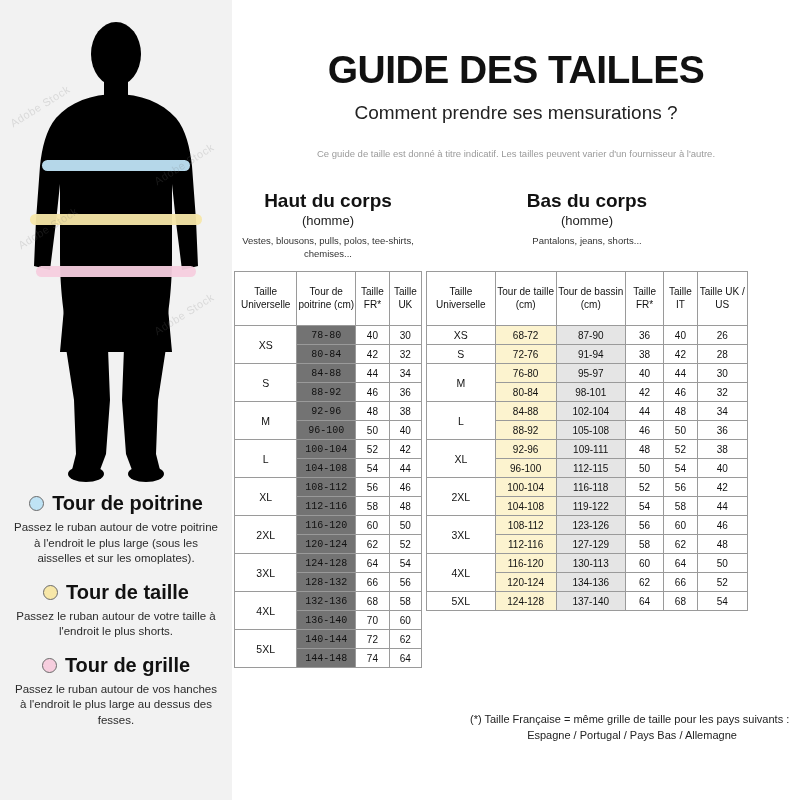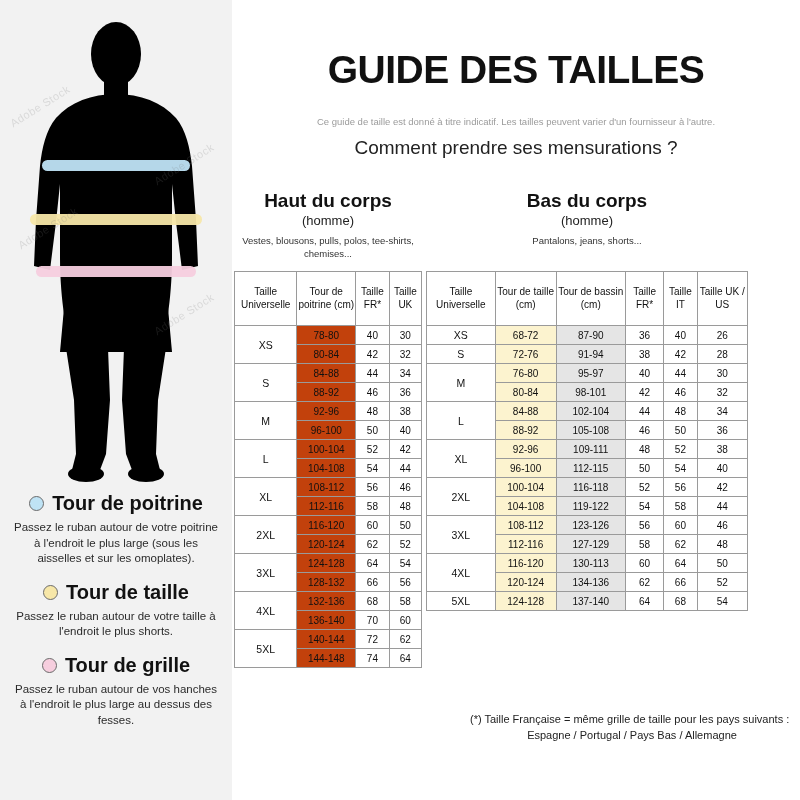--- a/index.html
+++ b/index.html
@@ -139,21 +139,21 @@
     background: #fff;
   }
   thead th {
     height: 54px;
     font-size: 10px;
     line-height: 1.25;
     padding: 2px 1px;
     vertical-align: middle;
   }
   td.size { font-size: 10.5px; }
-  .c-blue { background: #c2410c; }
+  .c-blue { background: #737373; font-family: Liberation Mono, monospace; }
   .c-yellow { background: #fcf3cf; }
   .c-pink { background: #e5e5e5; }
 
   #footnote {
     position: absolute;
     left: 470px; top: 712px;
     width: 324px;
     font-size: 11px;
     color: #222;
     line-height: 1.45;
@@ -233,22 +233,22 @@
         <span class="legend-title">Tour de grille</span>
       </div>
       <div class="legend-text">Passez le ruban autour de vos hanches à l'endroit le plus large au dessus des fesses.</div>
     </div>
 
   </div>
 </div>
 
 <div id="header">
   <div id="main-title">GUIDE DES TAILLES</div>
+  <div id="subtitle">Comment prendre ses mensurations ?</div>
   <div id="disclaimer">Ce guide de taille est donné à titre indicatif. Les tailles peuvent varier d'un fournisseur à l'autre.</div>
-  <div id="subtitle">Comment prendre ses mensurations ?</div>
 </div>
 
 <div id="tables">
 
   <div class="table-col">
     <div class="tbl-title">Haut du corps</div>
     <div class="tbl-sub">(homme)</div>
     <div class="tbl-desc">Vestes, blousons, pulls, polos, tee-shirts, chemises...</div>
     <table>
       <thead>

